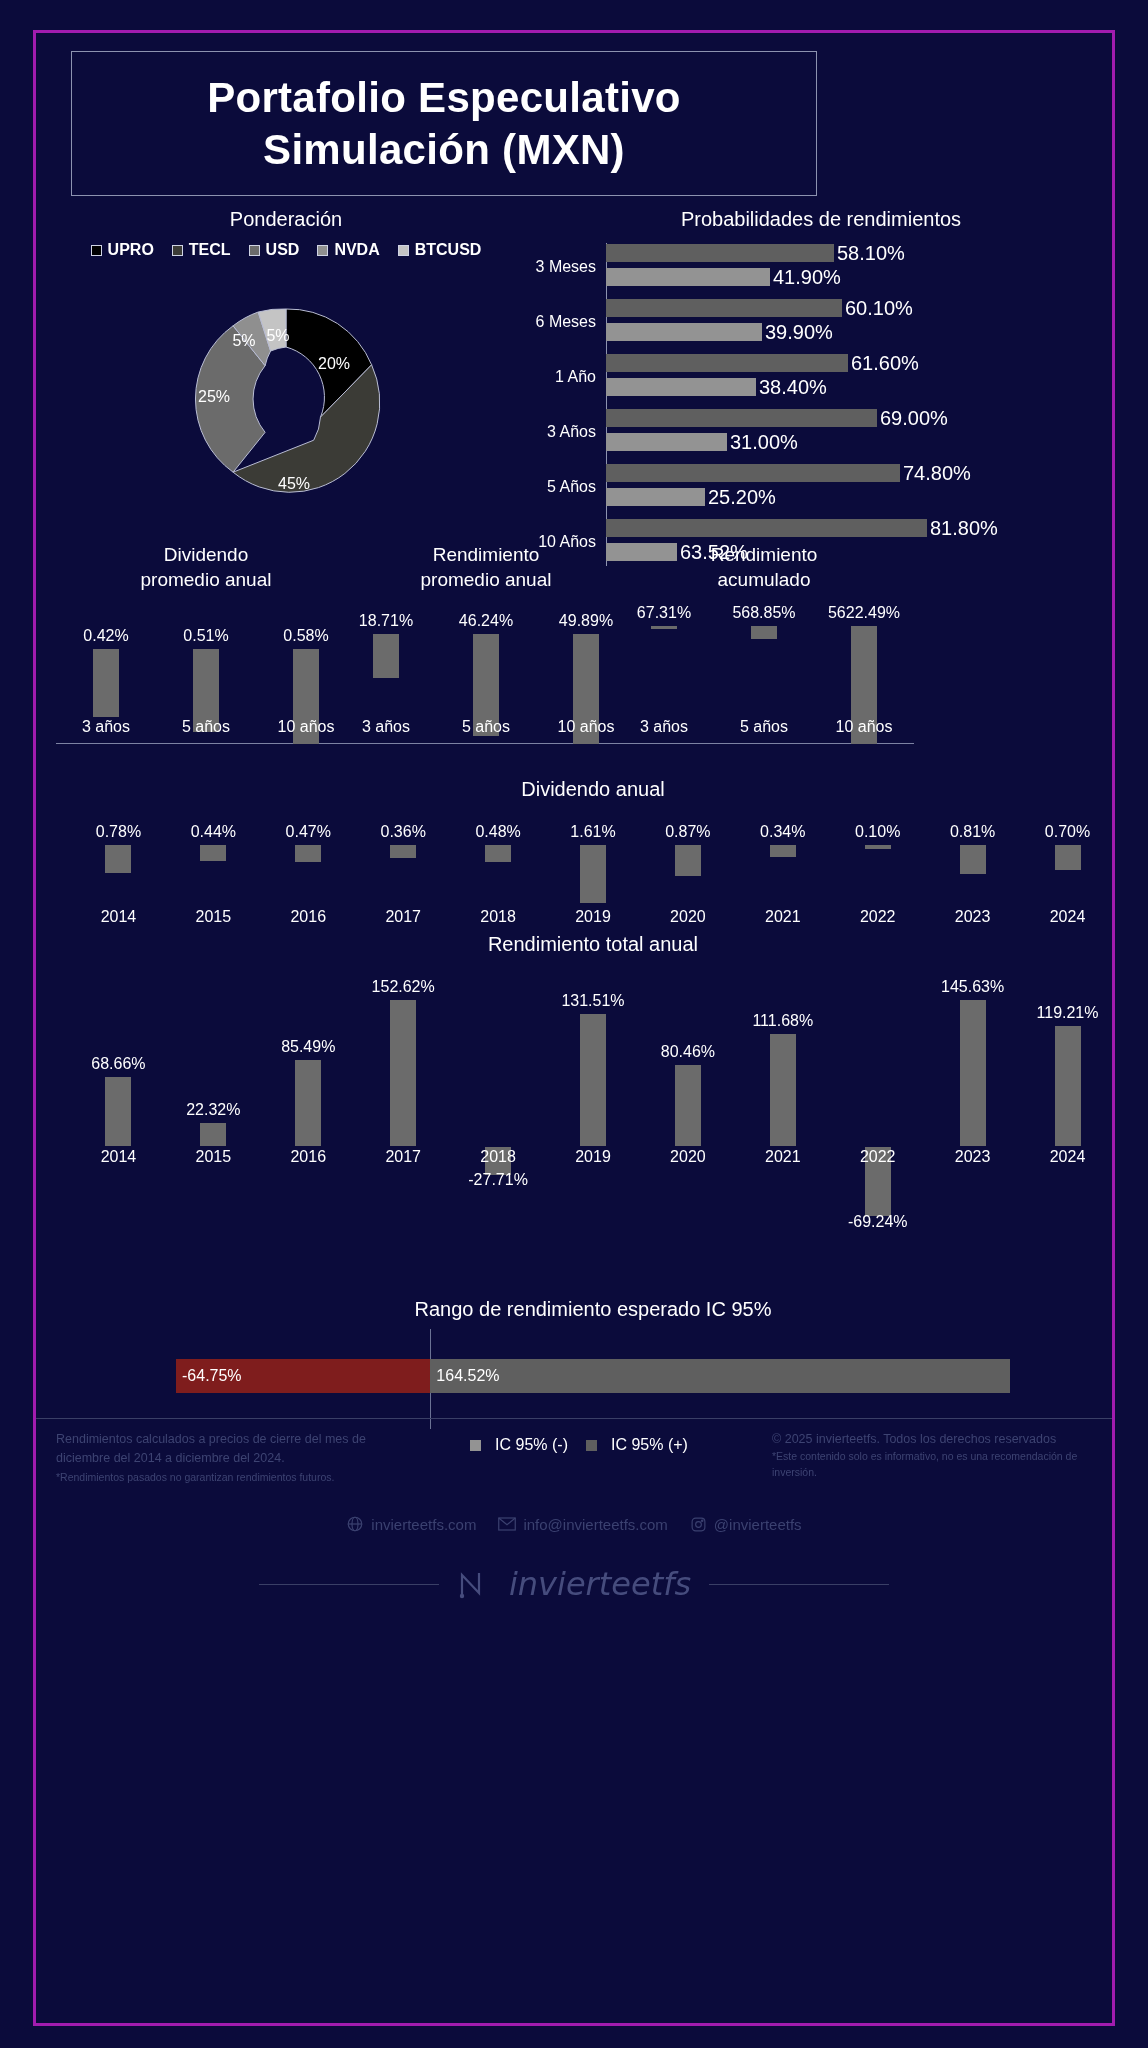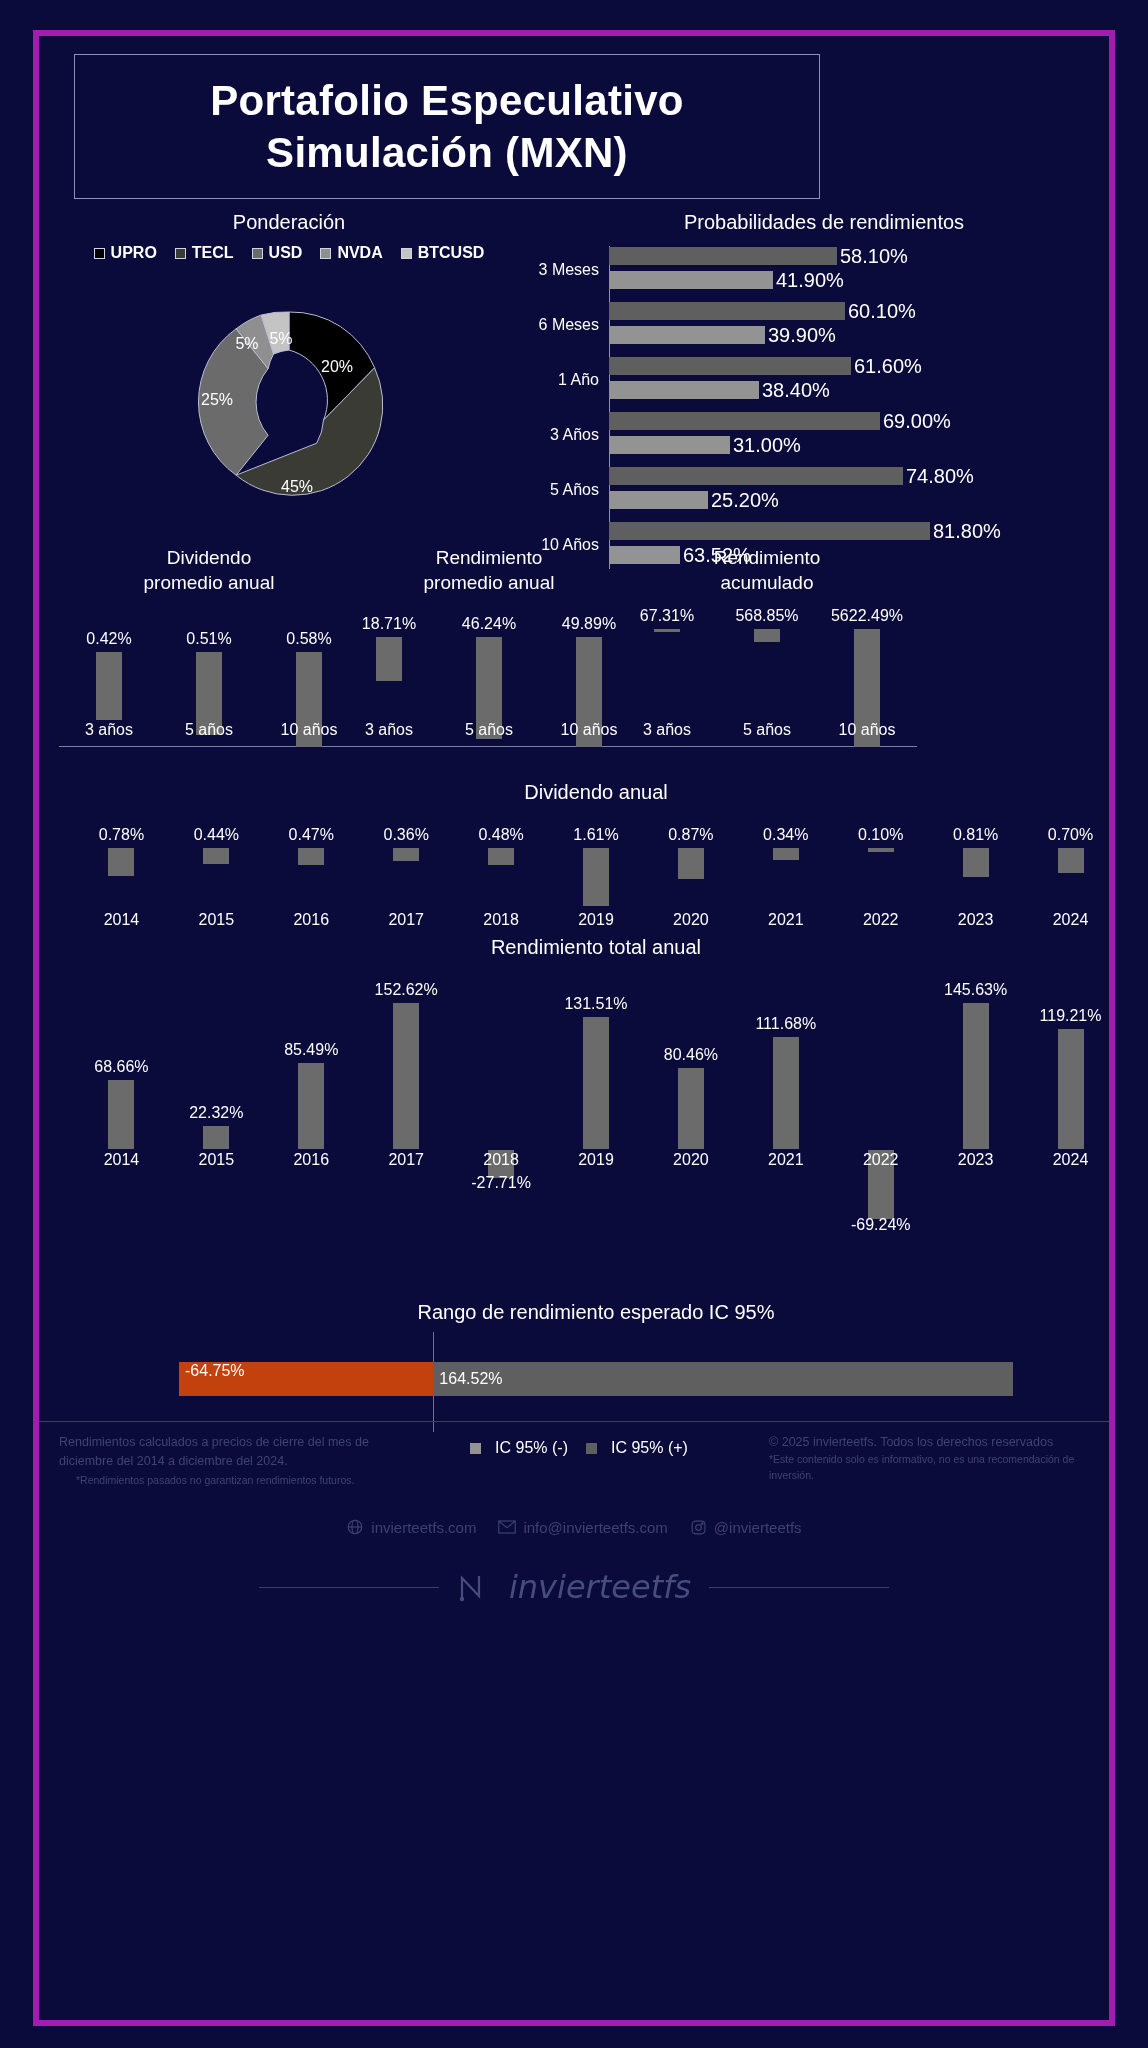--- a/index.html
+++ b/index.html
@@ -7,21 +7,21 @@
     width: 1148px; height: 2048px;
     background: #0b0b3b;
     font-family: "Liberation Sans", sans-serif;
     color: #ffffff;
     overflow: hidden;
     position: relative;
   }
   .outer-frame {
     position: absolute;
     left: 33px; top: 30px; right: 33px; bottom: 22px;
-    border: 6px solid #a21caf;
+    border: 3px solid #a21caf;
   }
   .inner { position: absolute; inset: 0; }
 
   
   .title-box {
     position: absolute; left: 35px; top: 18px; width: 746px; height: 145px;
     border: 1px solid #8d93b0;
     display: flex; flex-direction: column;
     align-items: center; justify-content: center;
   }
@@ -68,31 +68,31 @@
   .cat { flex: 1; text-align: center; font-size: 16px; }
 
   
   .div-anual { position: absolute; left: 35px; top: 745px; width: 1044px; height: 180px; }
   
   .rend-anual { position: absolute; left: 35px; top: 900px; width: 1044px; height: 350px; }
 
   
   .ic-wrap { position: absolute; left: 35px; top: 1265px; width: 1044px; height: 130px; }
   .ic-track { position: relative; height: 34px; margin: 38px 105px 0 105px; }
-  .ic-neg { position: absolute; left: 0; top: 0; height: 34px; background: #c2410c; display: flex; align-items: flex-start; }
+  .ic-neg { position: absolute; left: 0; top: 0; height: 34px; background: #7f1d1d; display: flex; align-items: center; }
   .ic-pos { position: absolute; top: 0; height: 34px; background: #5f5f5f; display: flex; align-items: center; }
   .ic-text { font-size: 16px; color: #fff; padding-left: 6px; }
   .ic-zero { position: absolute; width: 1px; background: #6b7294; }
 
   
   .footer-sep { position: absolute; left: 0; right: 0; height: 1px; background: #3a3f66; }
   .footer { position: absolute; left: 0; right: 0; top: 1385px; height: 240px; }
   .foot-cols { display: flex; align-items: flex-start; padding: 12px 20px 0 20px; gap: 10px; }
   .foot-left { width: 330px; font-size: 12.5px; line-height: 1.55; color: #3d4372; }
-  .foot-left .tiny { font-size: 10.5px; margin-left: 17px; }
+  .foot-left .tiny { font-size: 10.5px; }
   .foot-mid { flex: 1; display: flex; justify-content: center; gap: 18px; padding-top: 6px; }
   .foot-legend-item { display: flex; align-items: center; gap: 14px; font-size: 16px; color: #fff; }
   .foot-right { width: 320px; font-size: 12.5px; line-height: 1.5; color: #3d4372; text-align: left; }
   .foot-right .tiny { font-size: 10.5px; }
   .contact {
     display: flex; justify-content: center; align-items: center; gap: 22px;
     margin-top: 30px; font-size: 15px; color: #3b4170;
   }
   .contact span { display: flex; align-items: center; gap: 7px; }
   .brandbar { display: flex; align-items: center; justify-content: center; gap: 18px; margin-top: 32px; }

